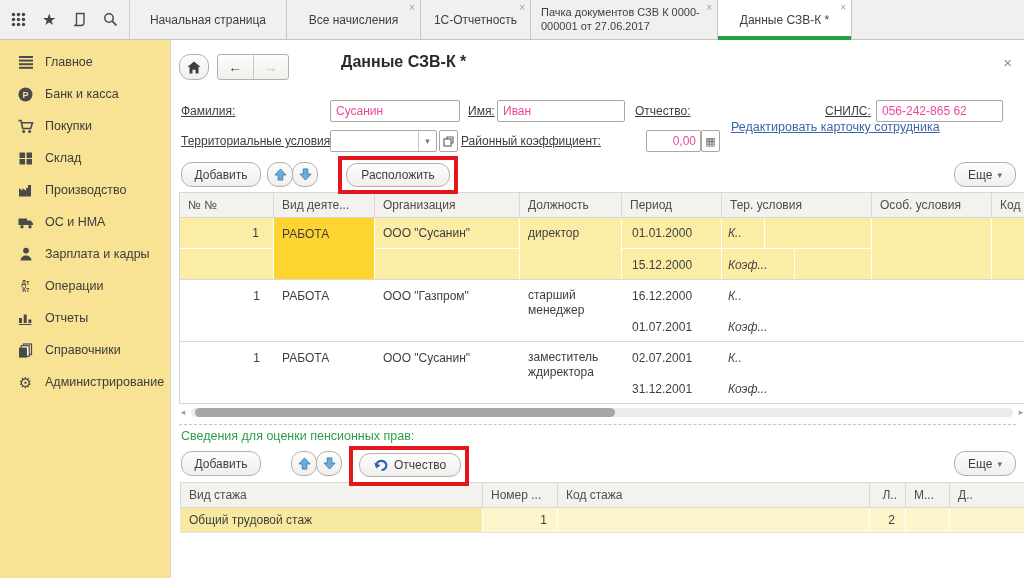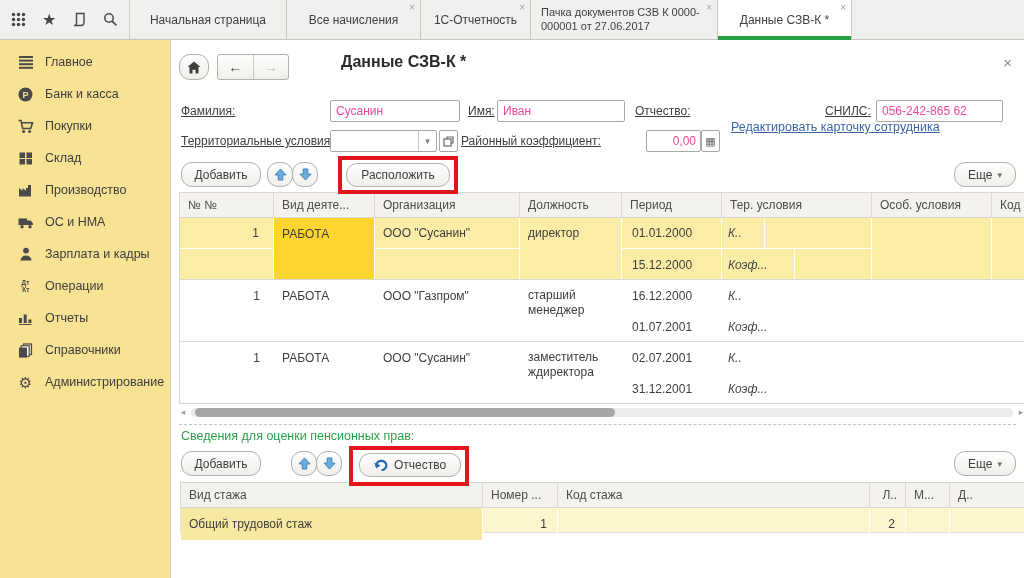--- a/index.html
+++ b/index.html
@@ -131,21 +131,21 @@
     border-radius:5px; cursor:grab; }
 
   .dashsep { position:absolute; left:8px; right:8px; top:384px; border-top:1px dashed #b9cab9; }
   .sec-label { position:absolute; left:10px; top:389px; color:#2f9e49; font-size:12.5px; }
 
   
   .table2 { position:absolute; left:9px; top:442px; width:1022px; }
   .tgrid2 { display:grid; grid-template-columns:302px 75px 312px 36px 44px 77px; }
   .t2row { height:25px; background:#fdf5cc; border-bottom:1px solid #e4e1dc;
     border-left:1px solid #e9e6e1; cursor:pointer; }
-  .t2row .cell { display:flex; align-items:center; padding:16px 8px; border-right:1px solid #fff;
+  .t2row .cell { display:flex; align-items:center; padding:8px 8px; border-right:1px solid #fff;
     overflow:hidden; white-space:nowrap; }
   .t2row .cell.first { background:#f8e9a2; }
   .t2row .cell.num { justify-content:flex-end; padding-right:10px; }
   .hc.hr { justify-content:flex-end; }
 
   svg { display:block; }
 </style>
 </head>
 <body>
 

